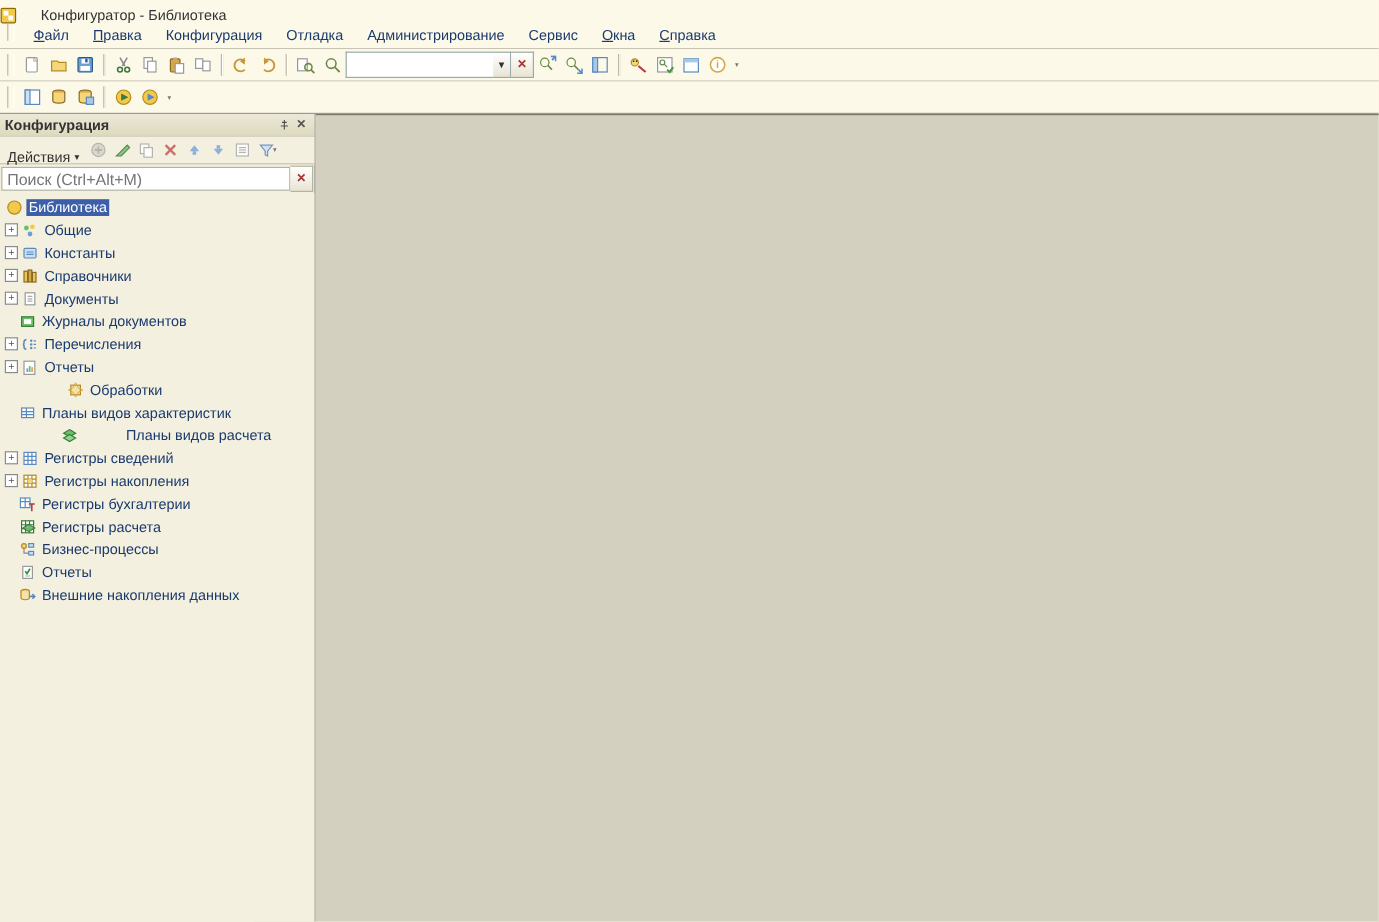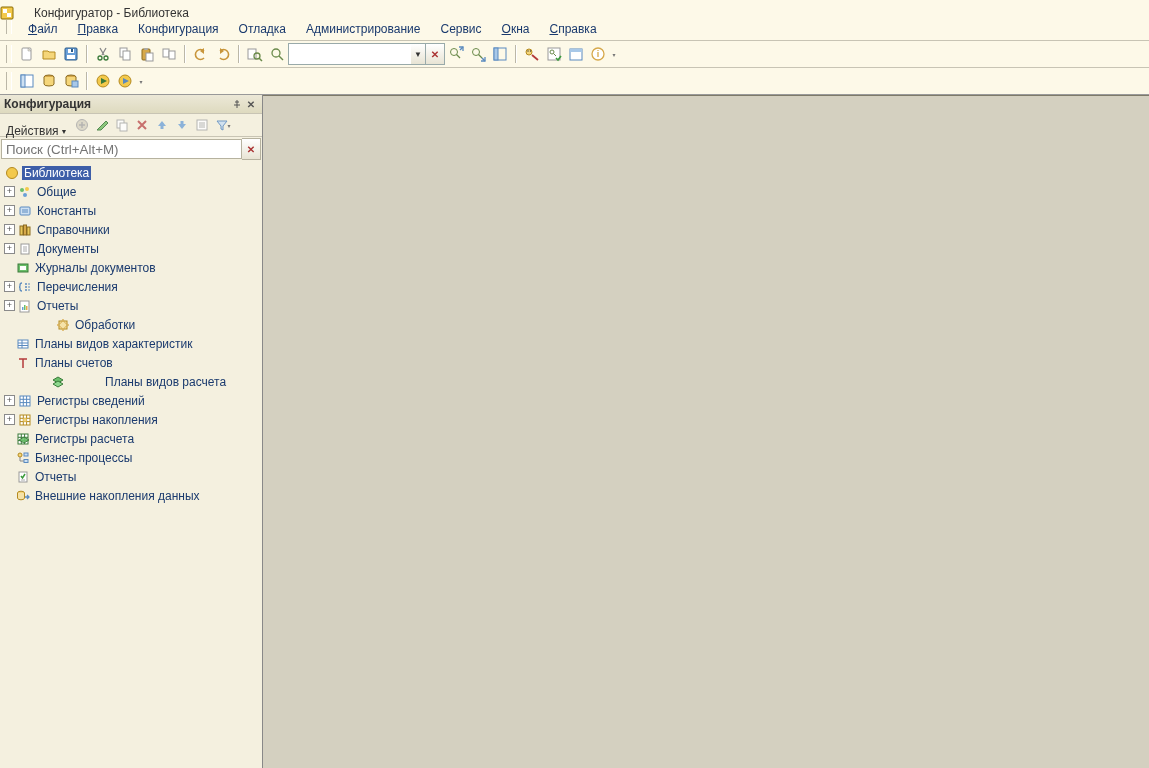--- a/index.html
+++ b/index.html
@@ -437,30 +437,20 @@
           <span class="tree-icon">
             <svg width="14" height="14">
               <rect x="2" y="3" width="10" height="8" fill="#fff" stroke="#5a8abf"></rect>
               <line x1="2" y1="6" x2="12" y2="6" stroke="#5a8abf"></line>
               <line x1="2" y1="8.5" x2="12" y2="8.5" stroke="#5a8abf"></line>
               <line x1="6" y1="3" x2="6" y2="11" stroke="#5a8abf"></line>
             </svg>
           </span>
           <span class="tree-label">Планы видов характеристик</span>
         </div>
-        <div class="tree-row" style="padding-left: 2px;">
-          <div class="expander blank"></div>
-          <span class="tree-icon">
-            <svg width="14" height="14">
-              <line x1="3" y1="3" x2="11" y2="3" stroke="#b43a3a" stroke-width="1.5"></line>
-              <line x1="7" y1="3" x2="7" y2="12" stroke="#b43a3a" stroke-width="1.5"></line>
-            </svg>
-          </span>
-          <span class="tree-label">Планы счетов</span>
-        </div>
         <div class="tree-row" style="padding-left: 2px; gap: 38px;">
           <div class="expander blank"></div>
           <span class="tree-icon">
             <svg width="14" height="14">
               <path d="M7 2 L12 5 L7 8 L2 5 Z" fill="#6abf6a" stroke="#3a7a3a"></path>
               <path d="M7 6 L12 9 L7 12 L2 9 Z" fill="#8ed88e" stroke="#3a7a3a"></path>
             </svg>
           </span>
           <span class="tree-label">Планы видов расчета</span>
         </div>
@@ -488,20 +478,33 @@
               <line x1="8.6" y1="2" x2="8.6" y2="12" stroke="#b48a20"></line>
               <rect x="5.3" y="5.3" width="3.3" height="3.3" fill="#f5d67a"></rect>
             </svg>
           </span>
           <span class="tree-label">Регистры накопления</span>
         </div>
         <div class="tree-row" style="padding-left: 2px;">
           <div class="expander blank"></div>
           <span class="tree-icon">
             <svg width="14" height="14">
+              <rect x="1" y="2" width="8" height="8" fill="#fff" stroke="#5a8abf"></rect>
+              <line x1="1" y1="5" x2="9" y2="5" stroke="#5a8abf"></line>
+              <line x1="5" y1="2" x2="5" y2="10" stroke="#5a8abf"></line>
+              <line x1="8" y1="7" x2="13" y2="7" stroke="#b43a3a" stroke-width="1.3"></line>
+              <line x1="10.5" y1="7" x2="10.5" y2="13" stroke="#b43a3a" stroke-width="1.3"></line>
+            </svg>
+          </span>
+          <span class="tree-label">Регистры бухгалтерии</span>
+        </div>
+        <div class="tree-row" style="padding-left: 2px;">
+          <div class="expander blank"></div>
+          <span class="tree-icon">
+            <svg width="14" height="14">
               <rect x="2" y="2" width="10" height="10" fill="#fff" stroke="#3a7a3a"></rect>
               <line x1="2" y1="5.3" x2="12" y2="5.3" stroke="#3a7a3a"></line>
               <line x1="2" y1="8.6" x2="12" y2="8.6" stroke="#3a7a3a"></line>
               <line x1="5.3" y1="2" x2="5.3" y2="12" stroke="#3a7a3a"></line>
               <line x1="8.6" y1="2" x2="8.6" y2="12" stroke="#3a7a3a"></line>
               <path d="M8 5 L13 8 L8 11 L3 8 Z" fill="#6abf6a" stroke="#3a7a3a" opacity="0.9"></path>
             </svg>
           </span>
           <span class="tree-label">Регистры расчета</span>
         </div>

